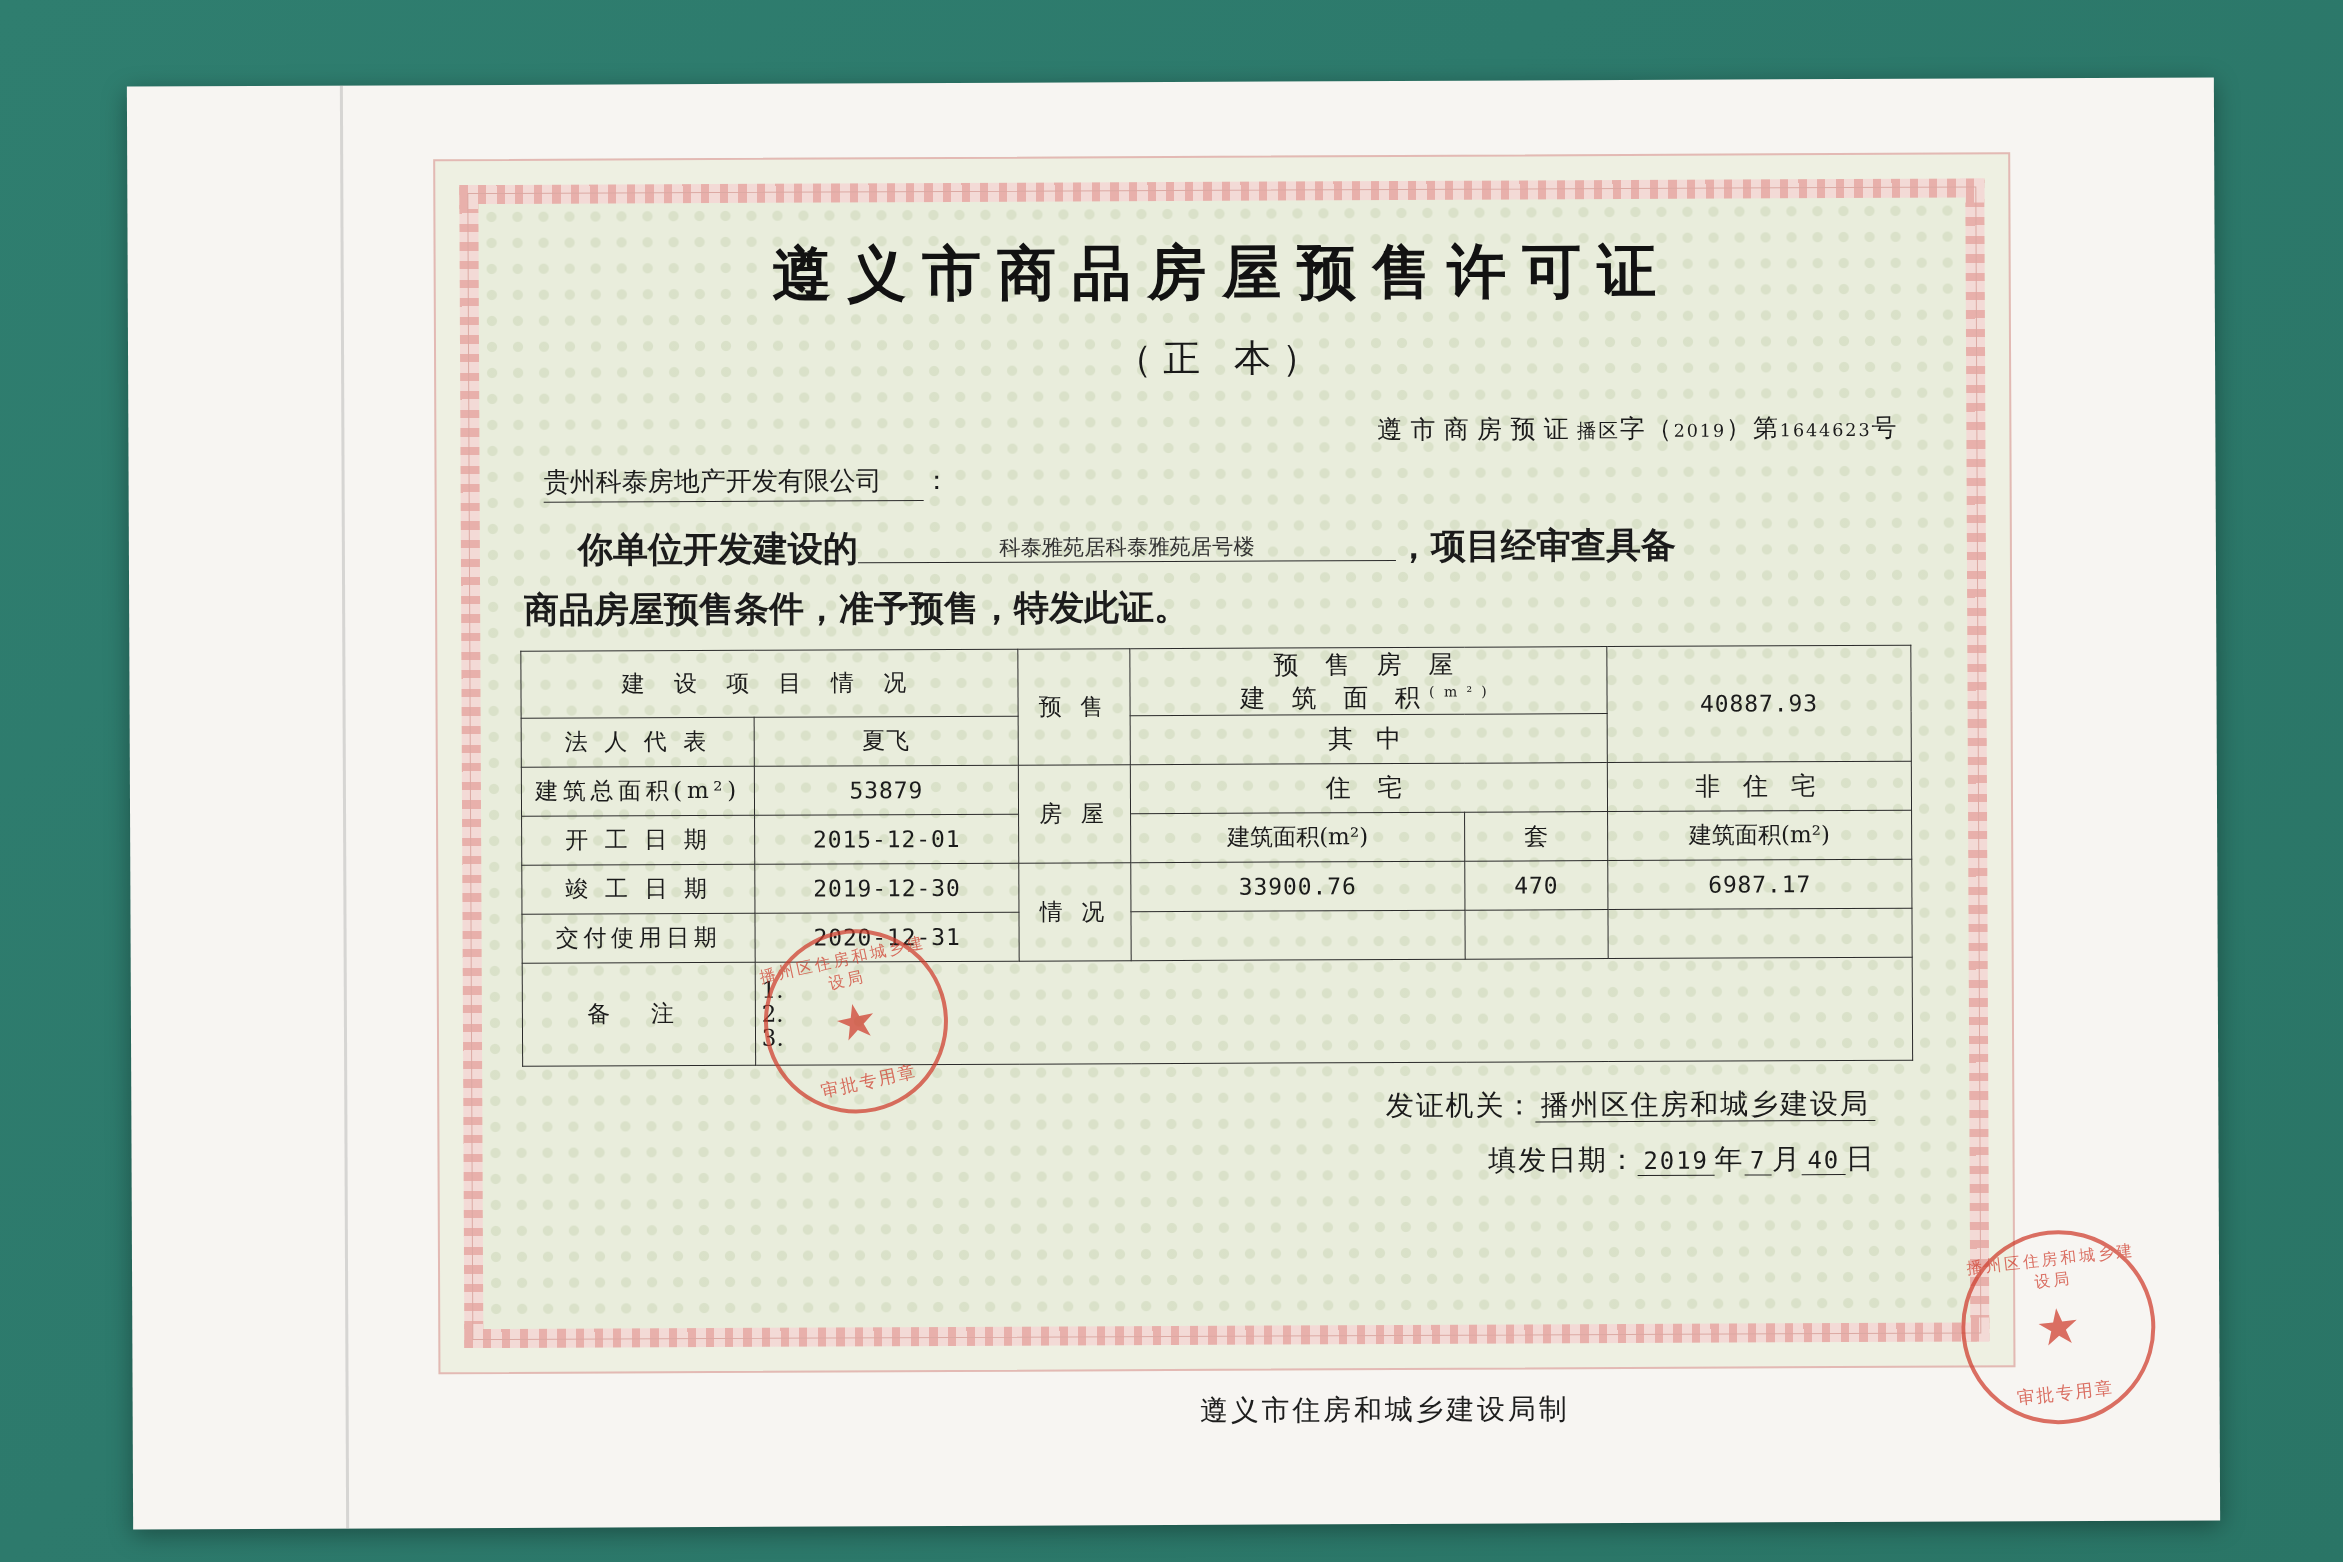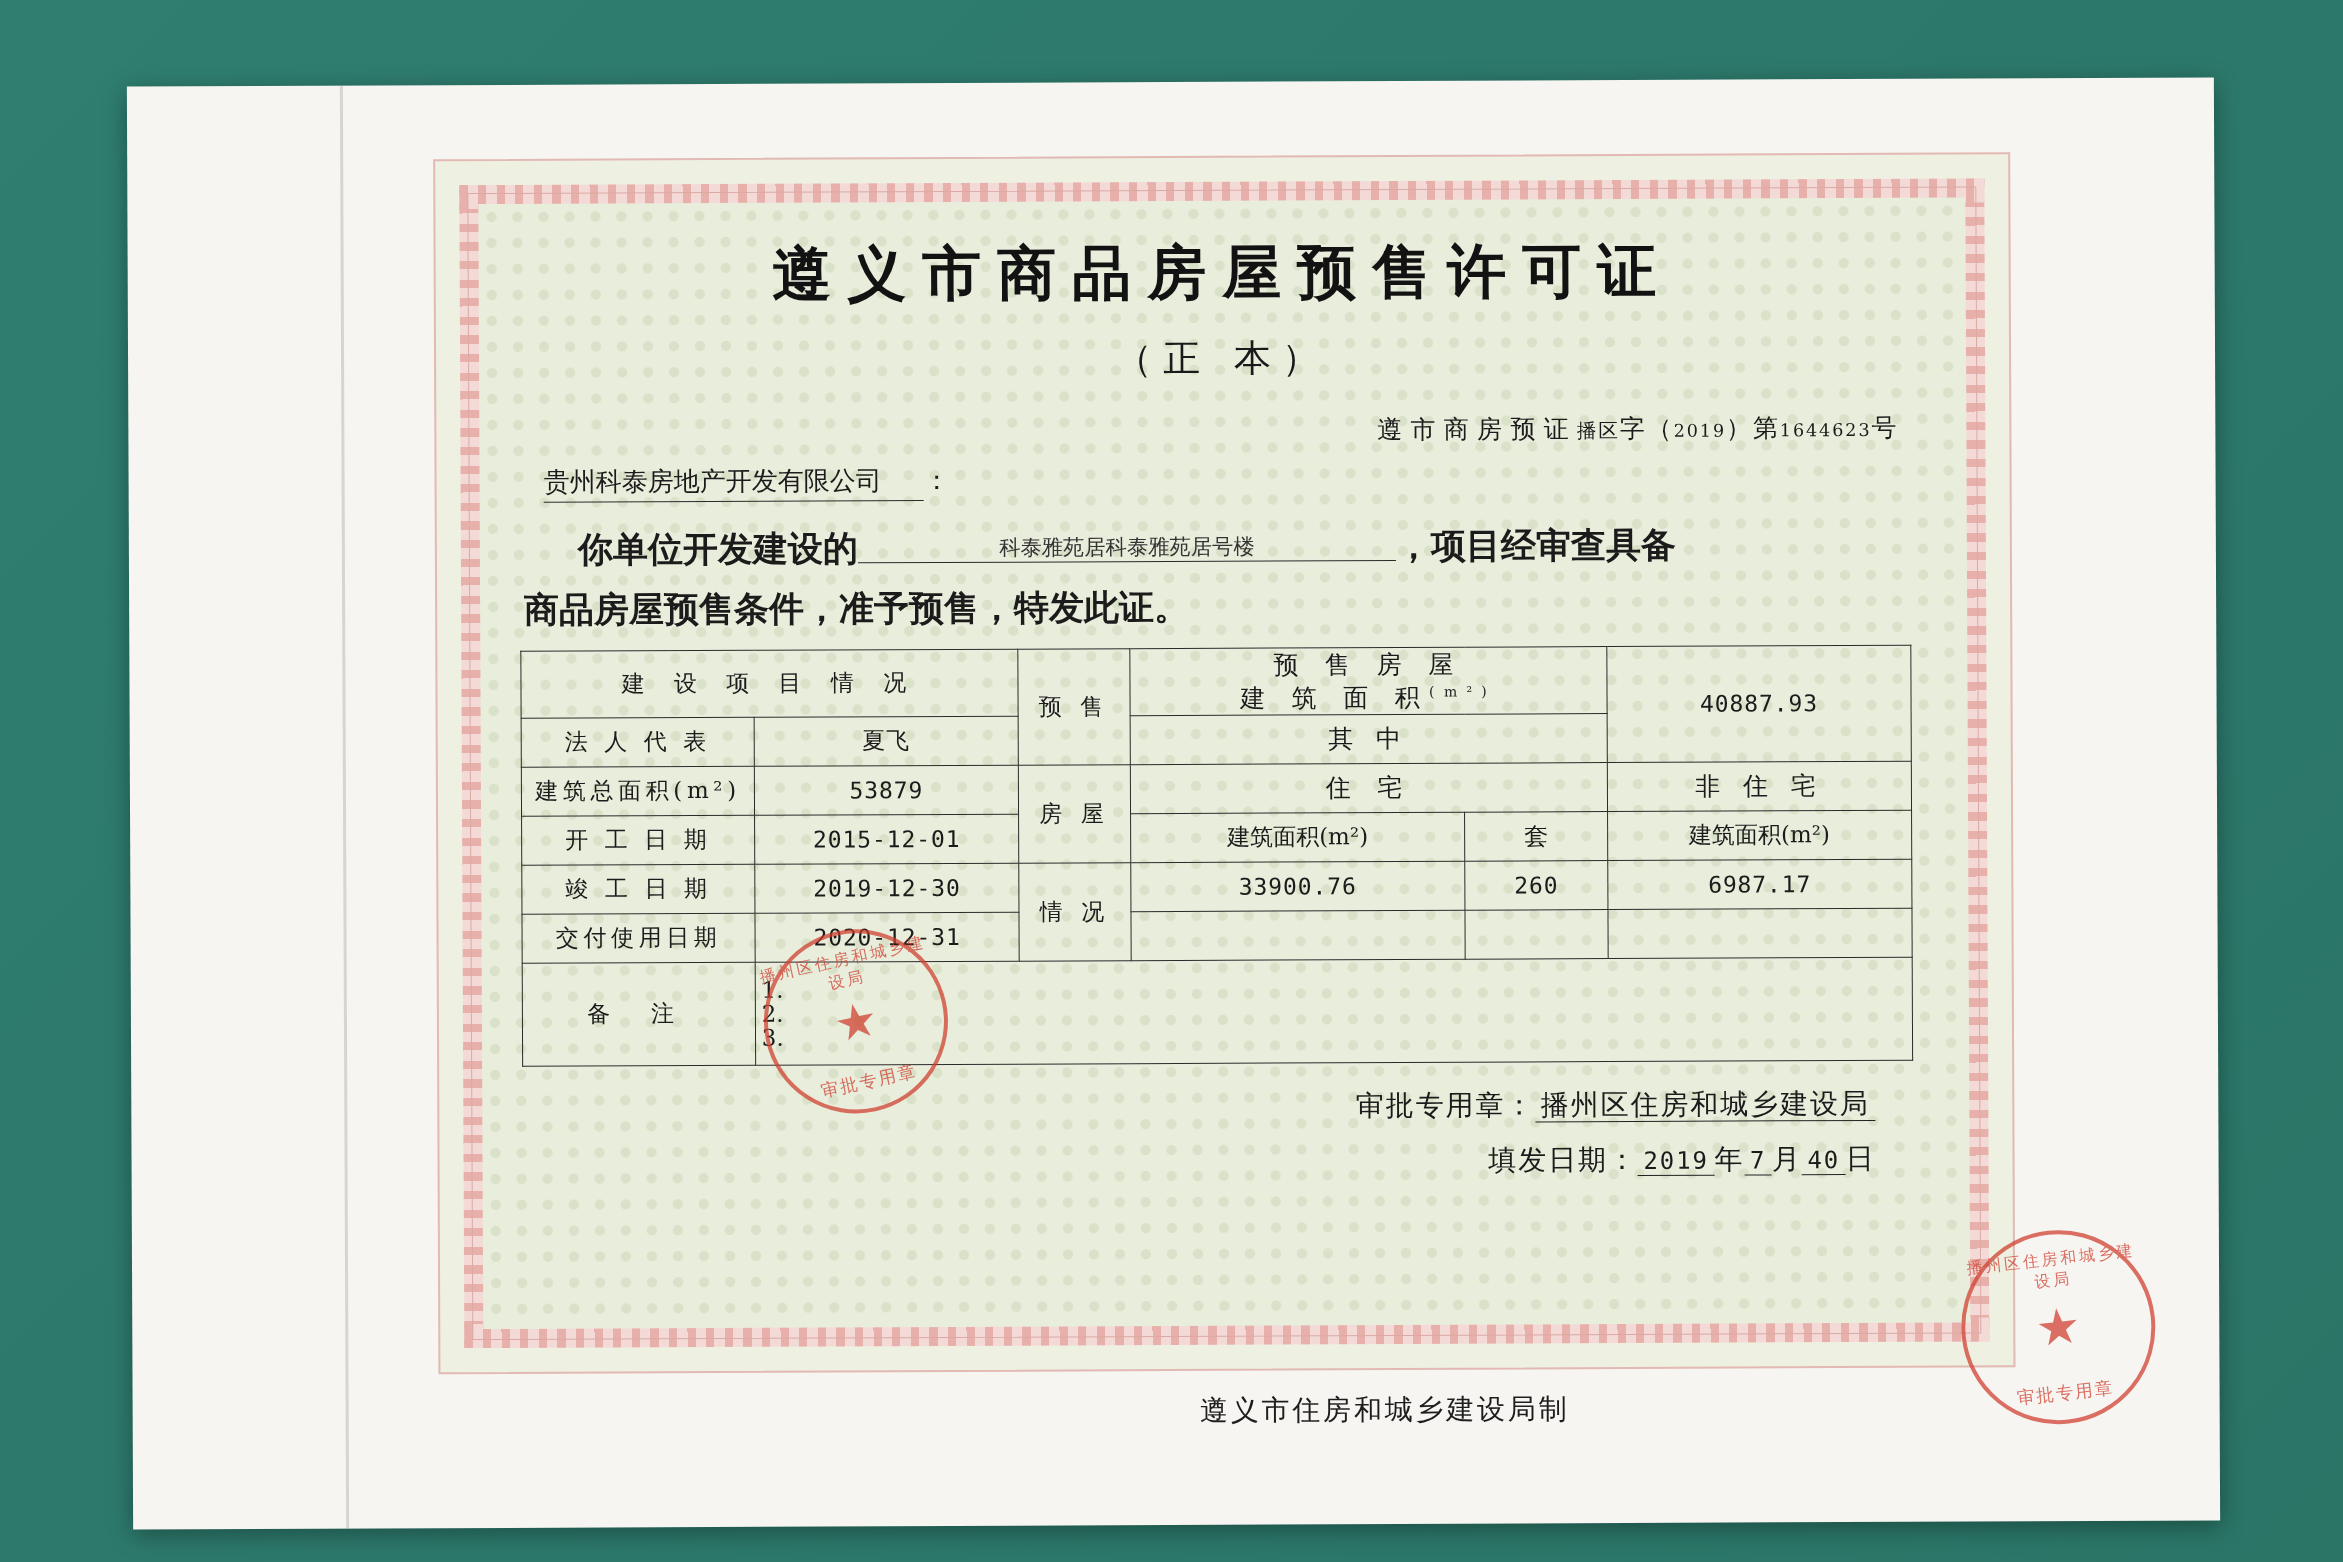--- a/index.html
+++ b/index.html
@@ -350,21 +350,21 @@
             <td class="val">2015-12-01</td>
             <td style="font-size:23px;">建筑面积(m²)</td>
             <td style="font-size:24px;">套</td>
             <td style="font-size:23px;">建筑面积(m²)</td>
           </tr>
           <tr>
             <td class="lbl">竣 工 日 期</td>
             <td class="val">2019-12-30</td>
             <td rowspan="2" class="sidelbl">情 况</td>
             <td class="val">33900.76</td>
-            <td class="val">260</td>
+            <td class="val">470</td>
             <td class="val">6987.17</td>
           </tr>
           <tr>
             <td class="lbl">交付使用日期</td>
             <td class="val">2020-12-31</td>
             <td></td>
             <td></td>
             <td></td>
           </tr>
           <tr>
@@ -373,21 +373,21 @@
               <div>1.</div>
               <div>2.</div>
               <div>3.</div>
             </td>
           </tr>
         </tbody>
       </table>
 
       <div class="issuer">
         <div class="row1">
-          <span>审批专用章：</span><span class="u">播州区住房和城乡建设局</span>
+          <span>发证机关：</span><span class="u">播州区住房和城乡建设局</span>
         </div>
         <div class="row2">
           <span>填发日期：</span><span class="u num">2019</span><span>年</span><span class="u num">7</span><span>月</span><span class="u num">40</span><span>日</span>
         </div>
       </div>
 
     </div>
 
     <div class="seal" id="seal-left">
       <div class="arc">播州区住房和城乡建设局</div>

